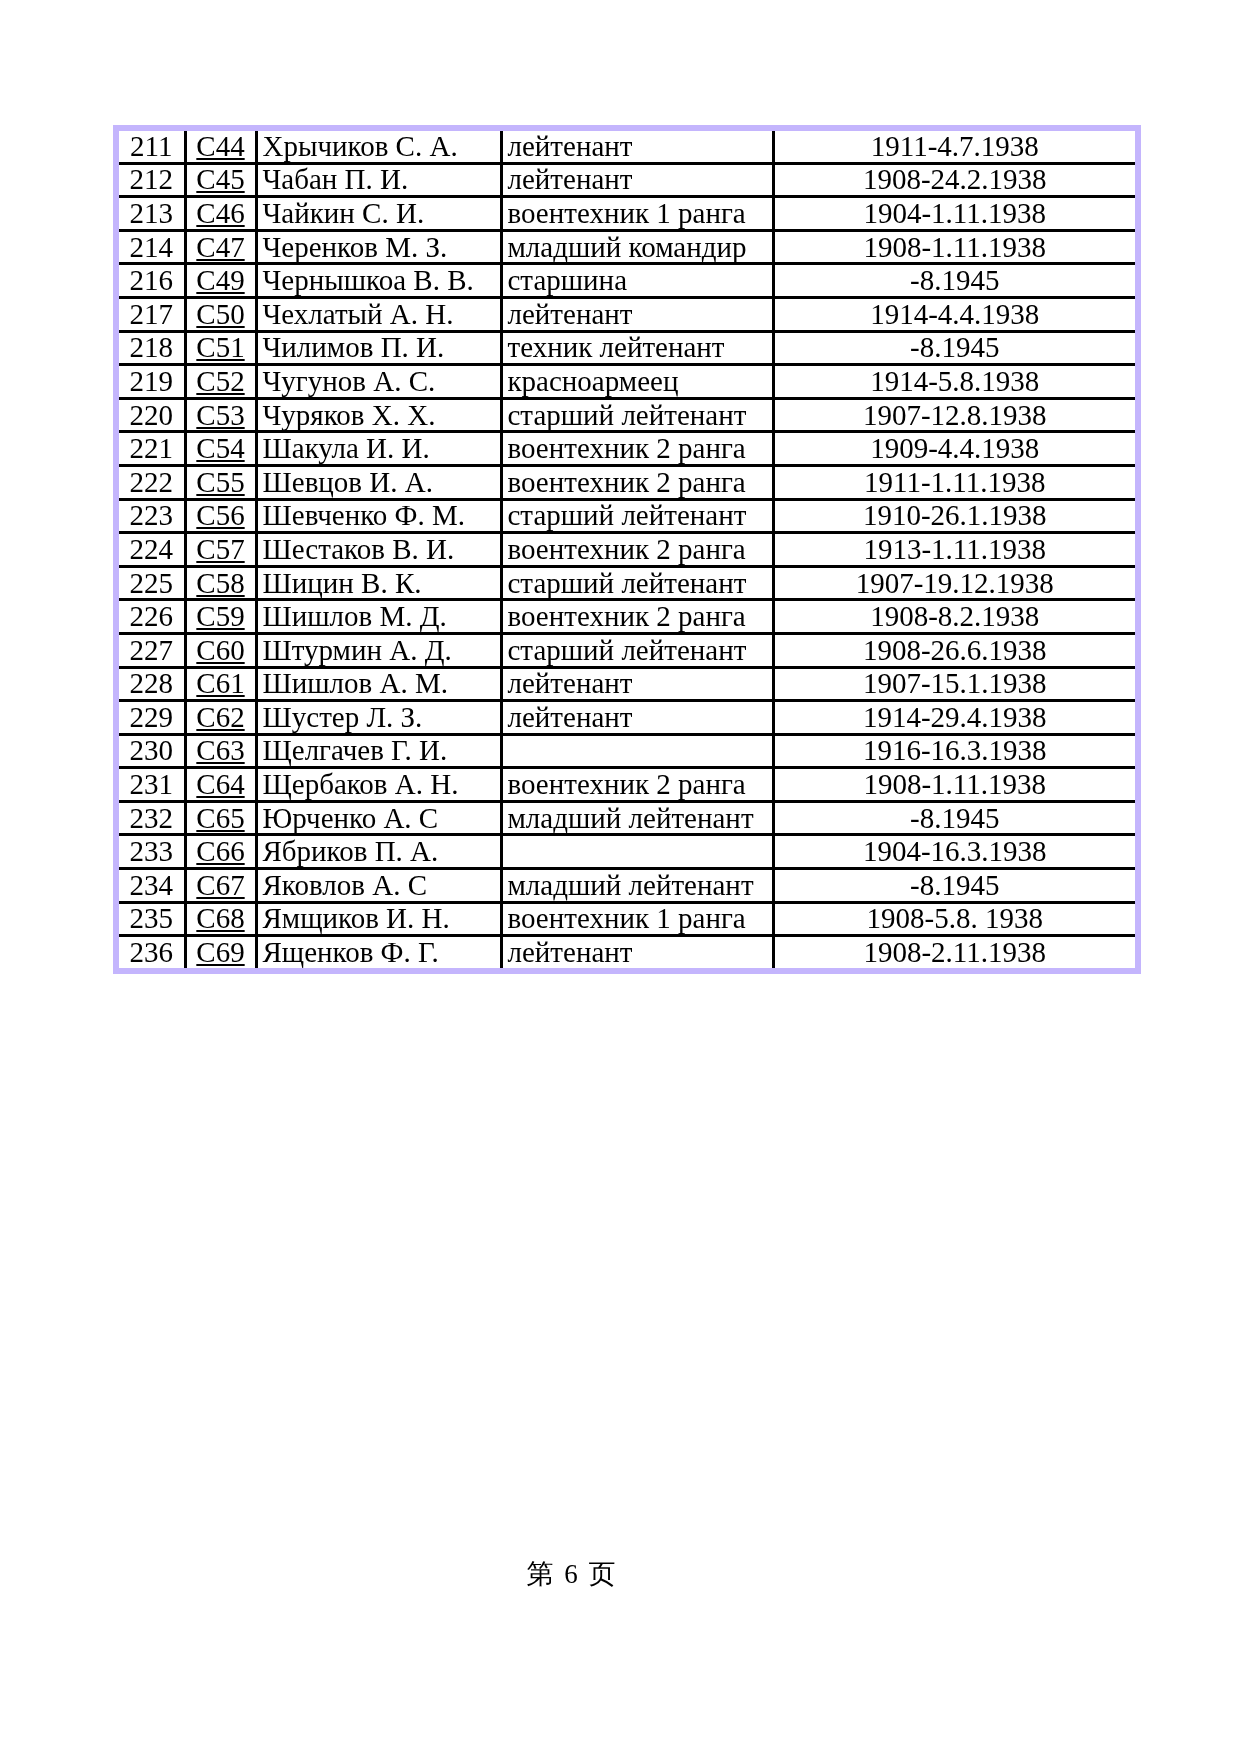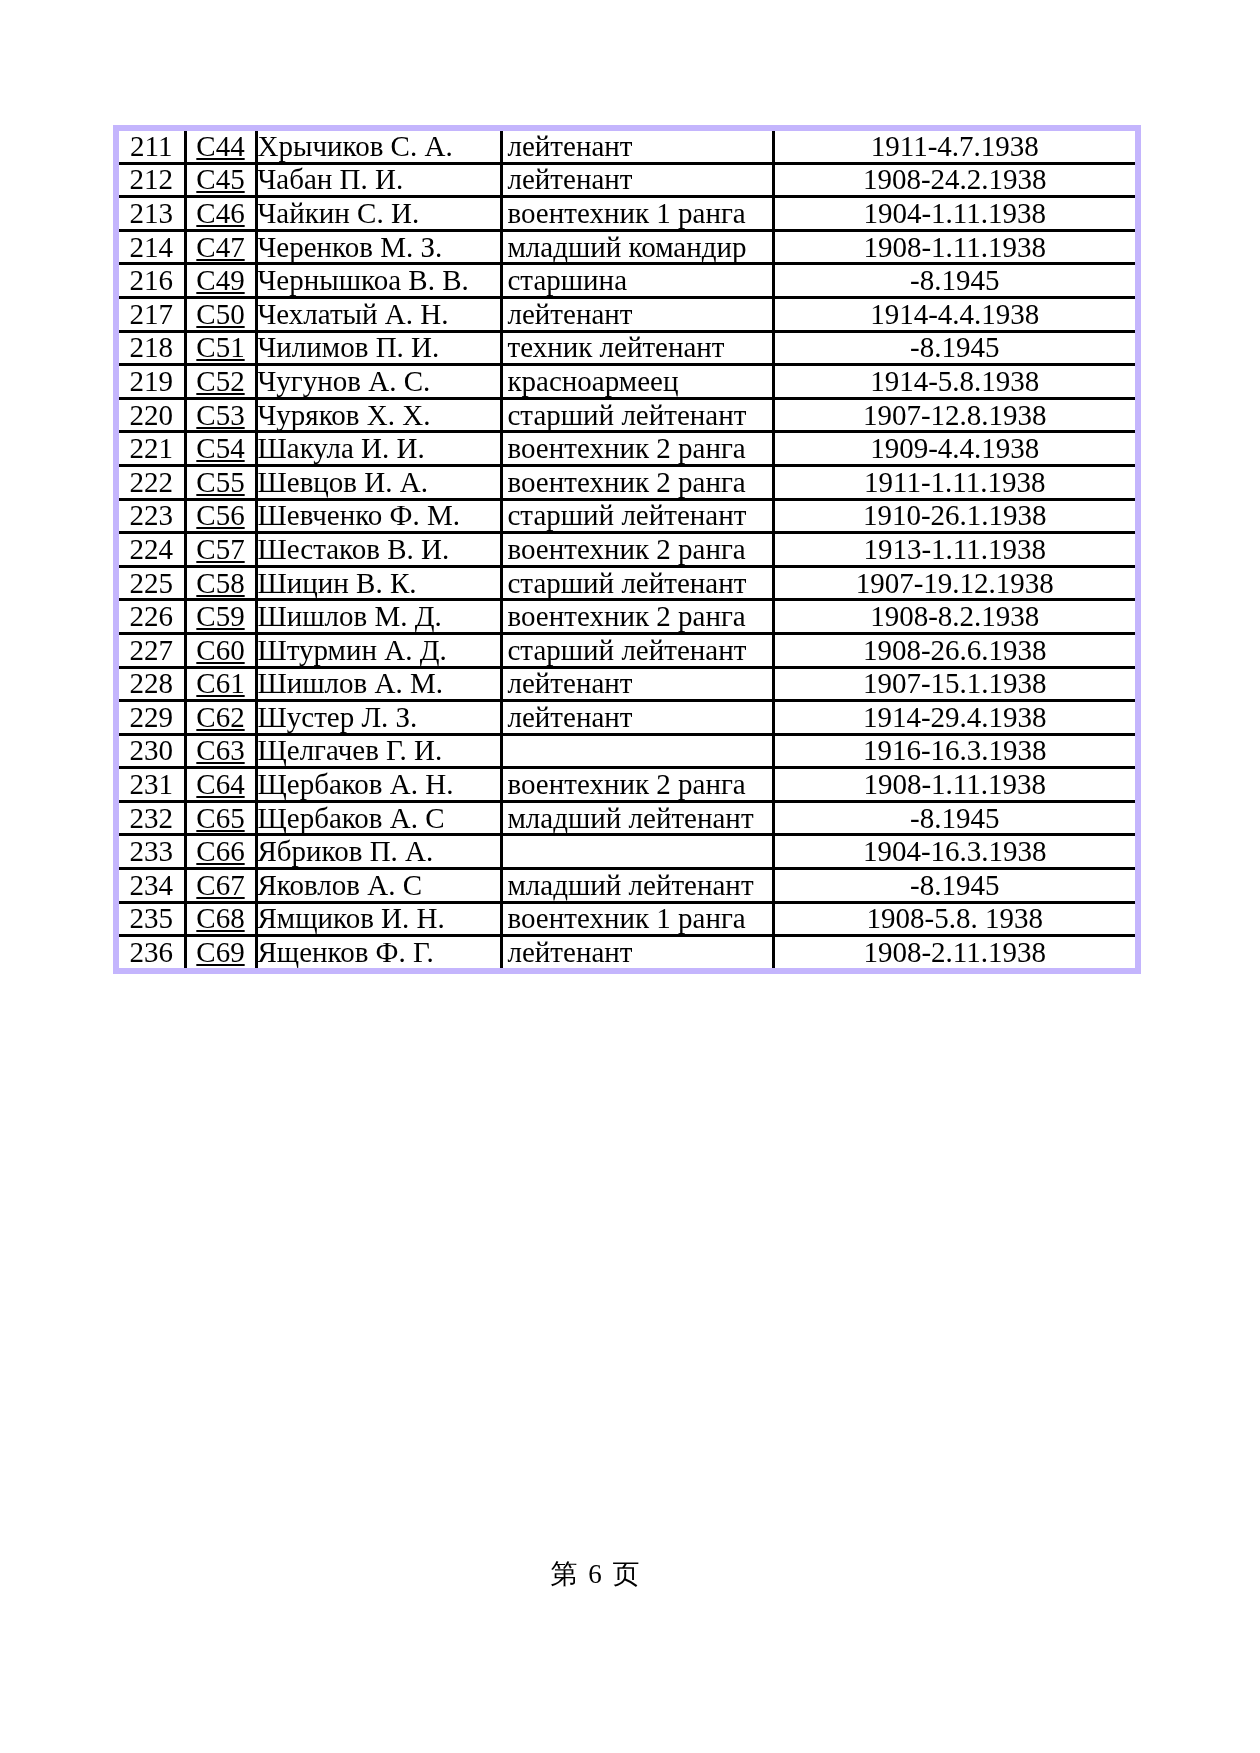--- a/index.html
+++ b/index.html
@@ -33,32 +33,31 @@
     white-space: nowrap;
     overflow: hidden;
   }
   .col-num  { width: 69px;  }
   .col-code { width: 71px;  }
   .col-name { width: 245px; }
   .col-rank { width: 272px; }
   .col-date { width: 365px; }
   td.c-num  { text-align: center; }
   td.c-code { text-align: center; text-decoration: underline; }
-  td.c-name { text-align: left; }
+  td.c-name { text-align: left; padding-left: 5px; }
   td.c-rank { text-align: left; padding-left: 5px; }
   td.c-date { text-align: center; }
   .page-footer {
     position: absolute;
     left: 0;
     top: 1556px;
     width: 1144px;
     text-align: center;
     font-size: 27px;
     letter-spacing: 2px;
-    margin-left: 24px;
   }
 </style>
 </head>
 <body>
 
 <table class="roster-table">
   <colgroup>
     <col class="col-num">
     <col class="col-code">
     <col class="col-name">
@@ -223,21 +222,21 @@
     <td class="c-num">231</td>
     <td class="c-code">С64</td>
     <td class="c-name">Щербаков А. Н.</td>
     <td class="c-rank">воентехник 2 ранга</td>
     <td class="c-date">1908-1.11.1938</td>
   </tr>
 
   <tr>
     <td class="c-num">232</td>
     <td class="c-code">С65</td>
-    <td class="c-name">Щербаков А. С</td>
+    <td class="c-name">Юрченко А. С</td>
     <td class="c-rank">младший лейтенант</td>
     <td class="c-date">-8.1945</td>
   </tr>
 
   <tr>
     <td class="c-num">233</td>
     <td class="c-code">С66</td>
     <td class="c-name">Ябриков П. А.</td>
     <td class="c-rank"></td>
     <td class="c-date">1904-16.3.1938</td>

